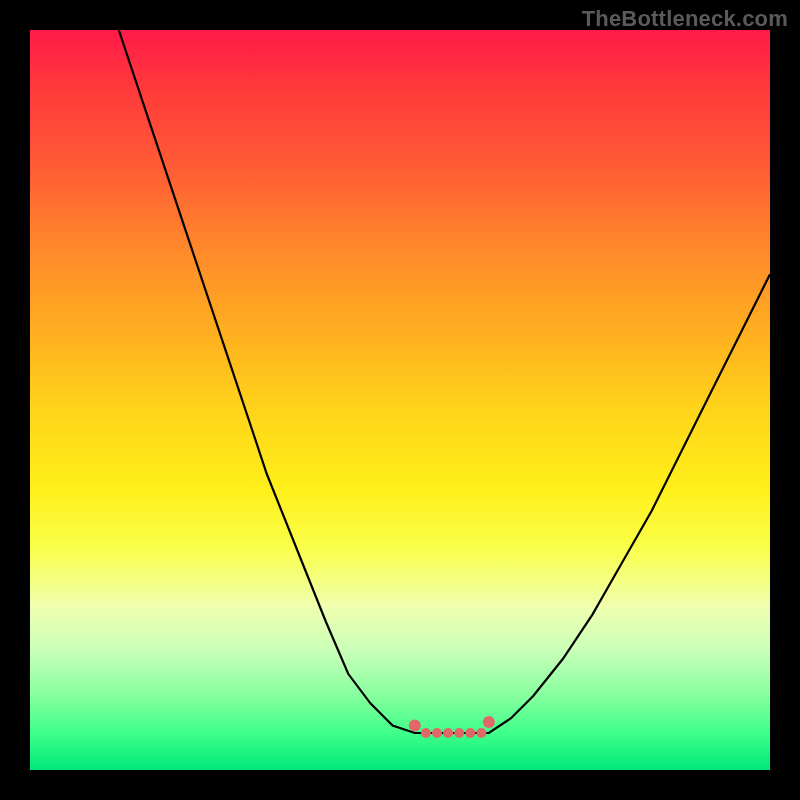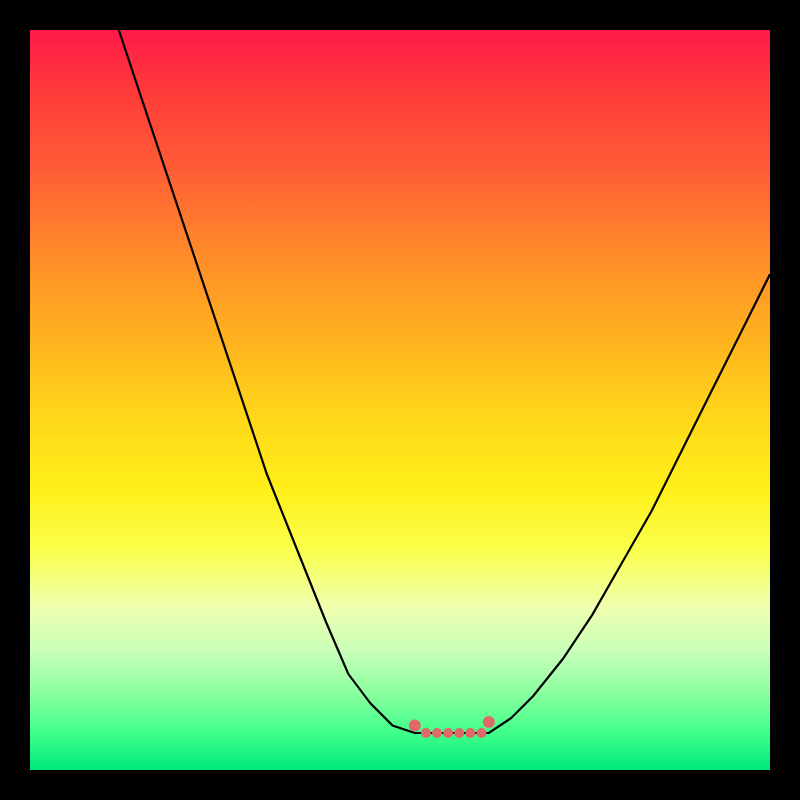--- a/index.html
+++ b/index.html
@@ -58,13 +58,14 @@
           <circle cx="395.9" cy="703.0" r="5" fill="#e06868"></circle>
           <circle cx="407.0" cy="703.0" r="5" fill="#e06868"></circle>
           <circle cx="418.1" cy="703.0" r="5" fill="#e06868"></circle>
           <circle cx="429.2" cy="703.0" r="5" fill="#e06868"></circle>
           <circle cx="440.3" cy="703.0" r="5" fill="#e06868"></circle>
           <circle cx="451.4" cy="703.0" r="5" fill="#e06868"></circle>
           <circle cx="458.8" cy="691.9" r="6" fill="#e06868"></circle>
         </g>
     </svg>
   </div>
+  <div class="watermark">TheBottleneck.com</div>
 </div>
 
 </body></html>

